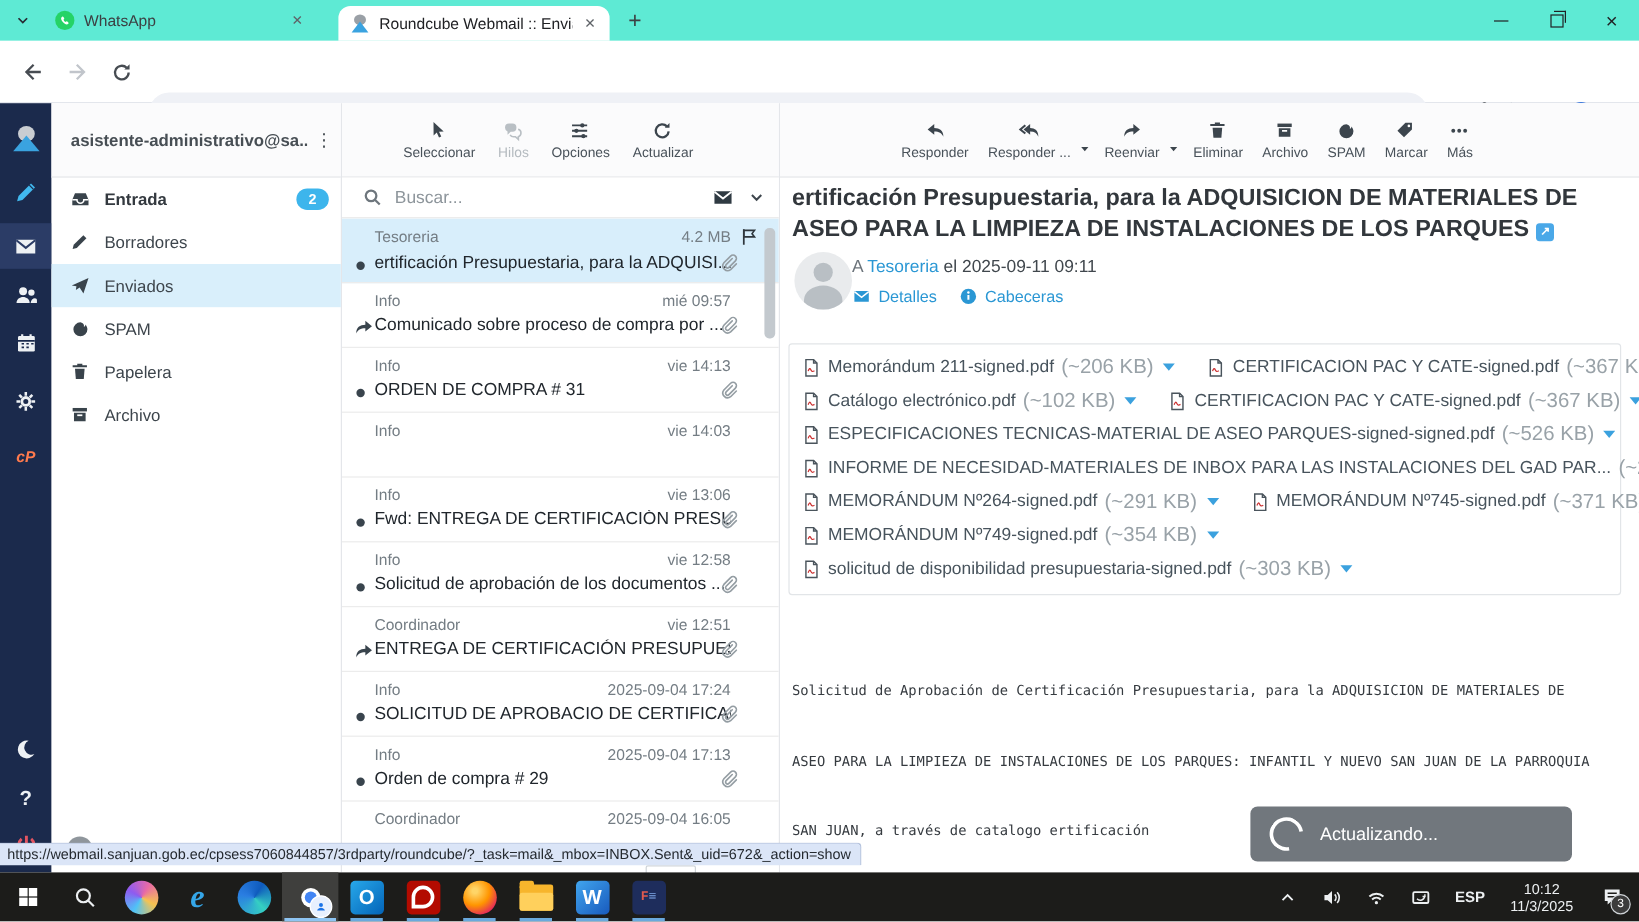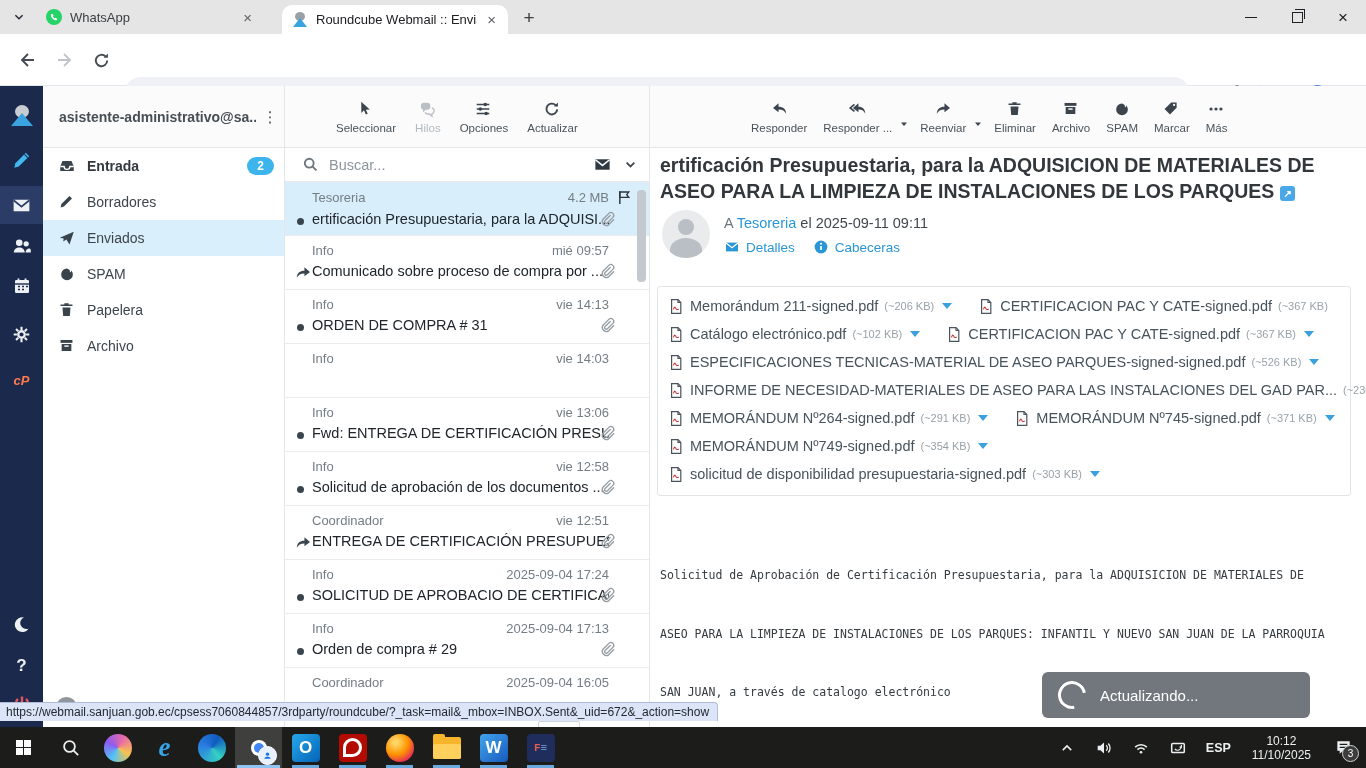--- a/index.html
+++ b/index.html
@@ -1,20 +1,20 @@
 <!DOCTYPE html>
 <html><head>
 <meta charset="utf-8">
 <style>
   html,body{margin:0;padding:0;}
   body{width:1366px;height:768px;position:relative;overflow:hidden;background:#fff;
        font-family:"Liberation Sans", sans-serif;-webkit-font-smoothing:antialiased;}
   svg{display:block;}
   
-  .tabstrip{position:absolute;left:0;top:0;width:1366px;height:34px;background:#e5e5e5;}
+  .tabstrip{position:absolute;left:0;top:0;width:1366px;height:34px;background:#5eead4;}
   .tab-caret{position:absolute;left:8px;top:6px;width:22px;height:22px;border-radius:50%;
              display:flex;align-items:center;justify-content:center;color:#272b33;}
   .tab{position:absolute;top:0;height:34px;display:flex;align-items:center;gap:8px;
        font-size:13px;color:#3c4043;padding:0 10px;box-sizing:border-box;}
   .tab.inactive{left:36px;width:228px;}
   .tab.active{left:282px;width:226px;top:5px;height:29px;background:#fff;border-radius:10px 10px 0 0;
               color:#202124;}
   .tab-label{flex:1;white-space:nowrap;overflow:hidden;}
   .tab-close{color:#5f6368;font-size:15px;line-height:1;padding:0 2px;}
   .newtab{position:absolute;left:516px;top:5px;width:26px;height:26px;display:flex;align-items:center;
@@ -100,33 +100,33 @@
   .msg-toolbar{position:absolute;left:0;top:0;width:100%;height:62px;display:flex;align-items:center;
                padding-left:96px;gap:6px;box-sizing:border-box;}
   .subject{position:absolute;left:10px;top:66px;width:678px;font-size:19.5px;line-height:26px;
            font-weight:bold;color:#32373c;}
   .extlink{display:inline-block;width:15px;height:15px;background:#4aa8e8;border-radius:3px;
            color:#fff;font-size:10px;line-height:15px;text-align:center;vertical-align:1px;margin-left:6px;}
   .senderblk{position:absolute;left:12px;top:124px;display:flex;}
   .avatar{width:48px;height:48px;border-radius:50%;background:#e9ebed;position:relative;overflow:hidden;flex:0 0 48px;}
   .av-head{position:absolute;left:16px;top:9px;width:16px;height:16px;border-radius:50%;background:#b9bfc4;}
   .av-body{position:absolute;left:8px;top:28px;width:32px;height:24px;border-radius:50% 50% 0 0;background:#b9bfc4;}
-  .sender-info{margin-left:14px;padding-top:5px;}
+  .sender-info{margin-left:0;padding-top:5px;}
   .sline1{font-size:14.5px;color:#6c747b;}
   .sline1 .to-link{color:#2a97d4;}
   .sline1 .sdate{color:#40474d;}
   .sline2{display:flex;align-items:center;gap:18px;margin-top:8px;font-size:13.5px;color:#2a97d4;}
   .hlink{display:flex;align-items:center;gap:6px;}
   .hicon{width:16px;height:16px;color:#2a97d4;}
   .attachbox{position:absolute;left:7px;top:200px;width:694px;border:1px solid #e2e5e8;border-radius:3px;
              box-sizing:border-box;padding:5px 12px 7px 10px;}
   .attrow{display:flex;align-items:center;height:28px;gap:26px;}
   .attitem{display:flex;align-items:center;gap:6px;}
   .att-name{font-size:14.5px;color:#47535c;white-space:nowrap;text-align:right;}
-  .att-size{font-size:11px;color:#99a2a8;white-space:nowrap;}
+  .att-size{font-size:17px;color:#99a2a8;white-space:nowrap;}
   .att-caret{width:0;height:0;border-left:5px solid transparent;border-right:5px solid transparent;
              border-top:6px solid #3ba1de;margin-left:2px;}
   .pdficon{width:16px;height:17px;color:#4a545c;flex:0 0 16px;}
   .bodytext{position:absolute;left:10px;top:441px;font-family:"DejaVu Sans Mono", monospace;
             font-size:11.5px;line-height:19.5px;color:#363b40;white-space:pre;}
   .toast{position:absolute;right:56px;bottom:9px;width:268px;height:46px;background:#71777d;border-radius:6px;
          display:flex;align-items:center;color:#fff;font-size:15px;}
   .spinner{width:22px;height:22px;border-radius:50%;border:3.5px solid #fff;border-right-color:transparent;
            margin:0 14px 0 16px;transform:rotate(35deg);}
   
@@ -800,21 +800,21 @@
         </div>
         <div class="attrow">
           <span class="attitem">
             <span class="pdficon">
               <svg width="16" height="17" viewBox="0 0 20 21">
                 <path d="M4.5 2h8l3.5 3.5V19h-11.5z" fill="none" stroke="currentColor" stroke-width="1.5"></path>
                 <path d="M12.5 2v3.5H16" fill="none" stroke="currentColor" stroke-width="1.5"></path>
                 <path d="M6.8 14q1.6-4.6 2.8-1.4 1 2.9 3.8 1" fill="none" stroke="#cc3333" stroke-width="1.3"></path>
               </svg>
             </span>
-            <span class="att-name">INFORME DE NECESIDAD-MATERIALES DE ASEO PARA LAS INSTALACIONES DEL GAD PAR...</span>
+            <span class="att-name">INFORME DE NECESIDAD-MATERIALES DE INBOX PARA LAS INSTALACIONES DEL GAD PAR...</span>
             <span class="att-size">(~230 KB)</span>
           </span>
         </div>
         <div class="attrow">
           <span class="attitem">
             <span class="pdficon">
               <svg width="16" height="17" viewBox="0 0 20 21">
                 <path d="M4.5 2h8l3.5 3.5V19h-11.5z" fill="none" stroke="currentColor" stroke-width="1.5"></path>
                 <path d="M12.5 2v3.5H16" fill="none" stroke="currentColor" stroke-width="1.5"></path>
                 <path d="M6.8 14q1.6-4.6 2.8-1.4 1 2.9 3.8 1" fill="none" stroke="#cc3333" stroke-width="1.3"></path>
@@ -862,21 +862,21 @@
             </span>
             <span class="att-name">solicitud de disponibilidad presupuestaria-signed.pdf</span>
             <span class="att-size">(~303 KB)</span>
             <span class="att-caret"></span>
           </span>
         </div>
       </div>
     <div class="bodytext">
       <div>Solicitud de Aprobación de Certificación Presupuestaria, para la ADQUISICION DE MATERIALES DE</div>
       <div>ASEO PARA LA LIMPIEZA DE INSTALACIONES DE LOS PARQUES: INFANTIL Y NUEVO SAN JUAN DE LA PARROQUIA</div>
-      <div>SAN JUAN, a través de catalogo electrónico</div>
+      <div>SAN JUAN, a través de catalogo ertificación</div>
     </div>
     <div class="toast">
       <span class="spinner"></span>
       <span>Actualizando...</span>
     </div>
   </div>
 </div>
 
 <div class="status-blob"></div>
 <div class="statusbar">
@@ -963,21 +963,21 @@
     <span class="tray-ico">
       <svg width="18" height="18" viewBox="0 0 20 20">
           <rect x="3" y="5" width="14" height="10" rx="1.2" fill="none" stroke="currentColor" stroke-width="1.7"></rect>
           <path d="M13.5 8.5a4 4 0 0 1-7 2.6" fill="none" stroke="currentColor" stroke-width="1.3"></path>
           <path d="M13.8 6.8v2.2h-2.2" fill="none" stroke="currentColor" stroke-width="1.3"></path>
         </svg>
     </span>
     <span class="tray-lang">ESP</span>
     <span class="tray-clock">
       <div>10:12</div>
-      <div>11/10/2025</div>
+      <div>11/3/2025</div>
     </span>
     <span class="tray-notif">
       <svg width="19" height="19" viewBox="0 0 20 20">
           <path d="M3.5 3.5h13v10h-7l-3.5 3v-3h-2.5z" fill="currentColor"></path>
           <path d="M6 6.8h8M6 9.8h8" stroke="#1c1c1a" stroke-width="1.3"></path>
         </svg>
       <span class="notif-badge">3</span>
     </span>
   </div>
 </div>

